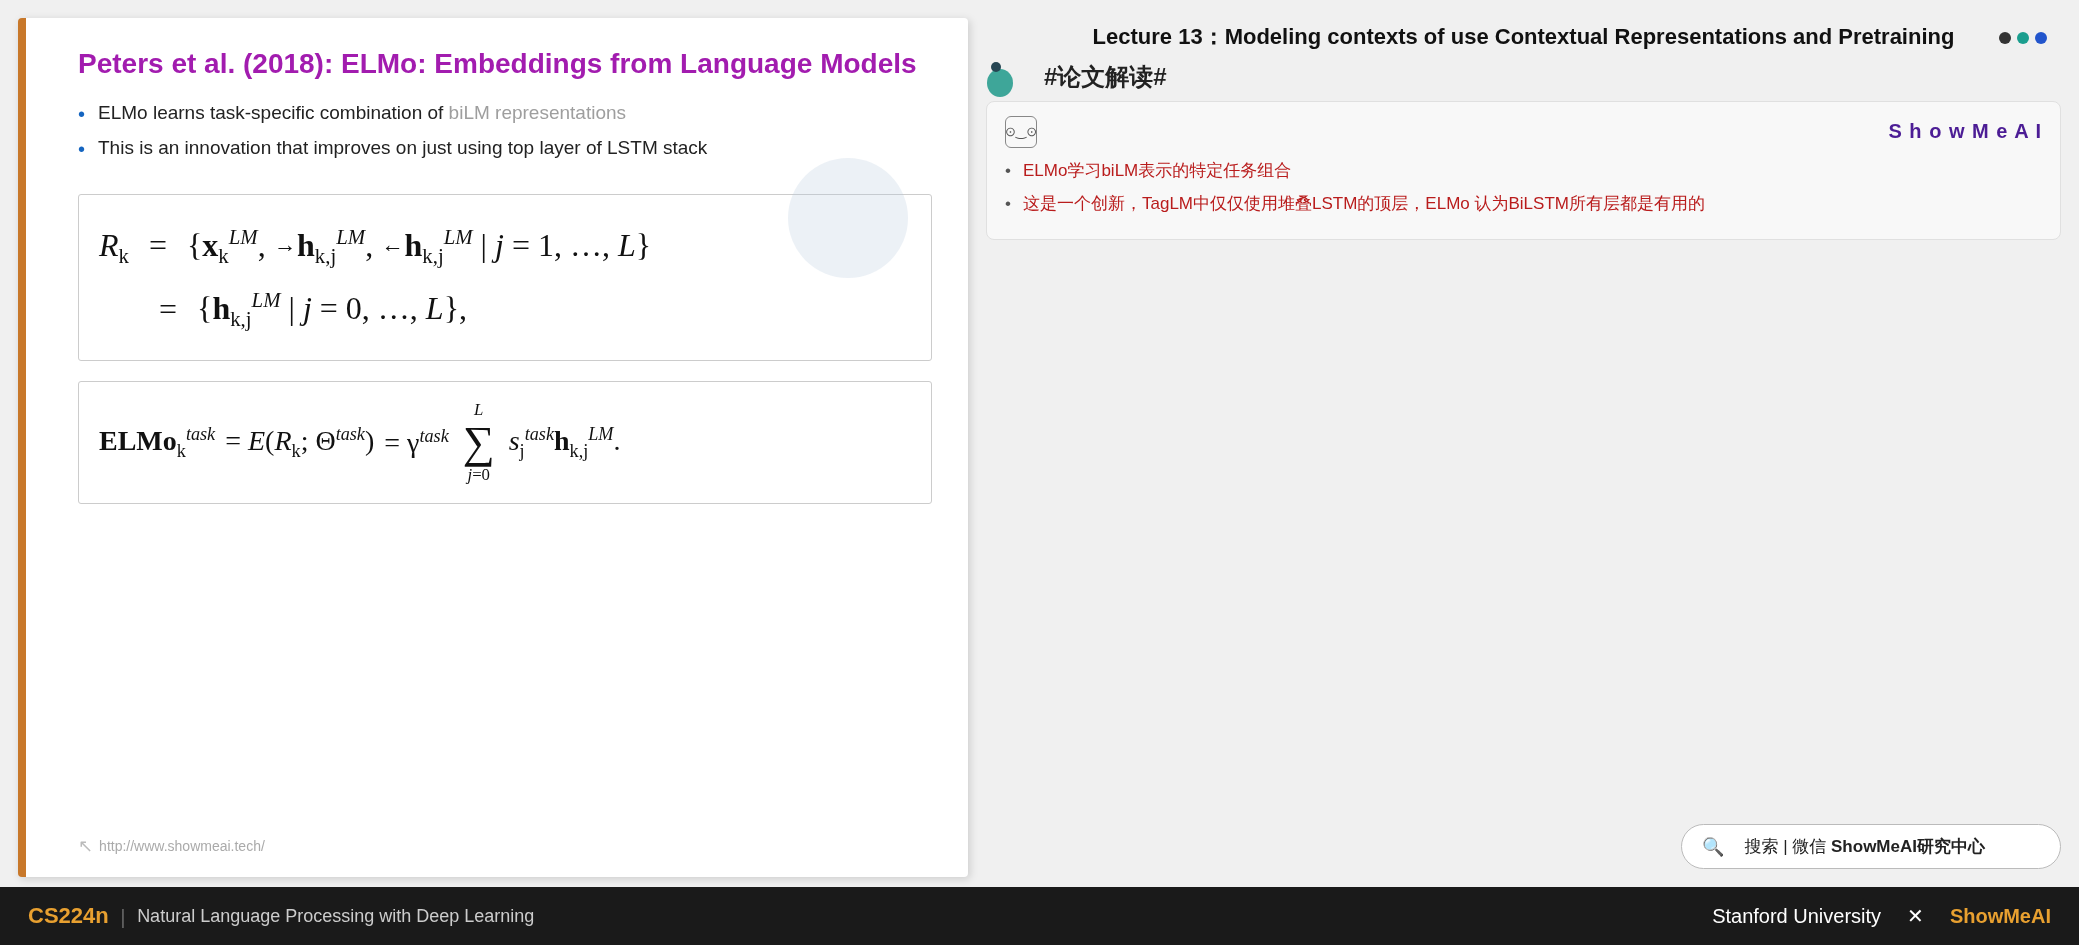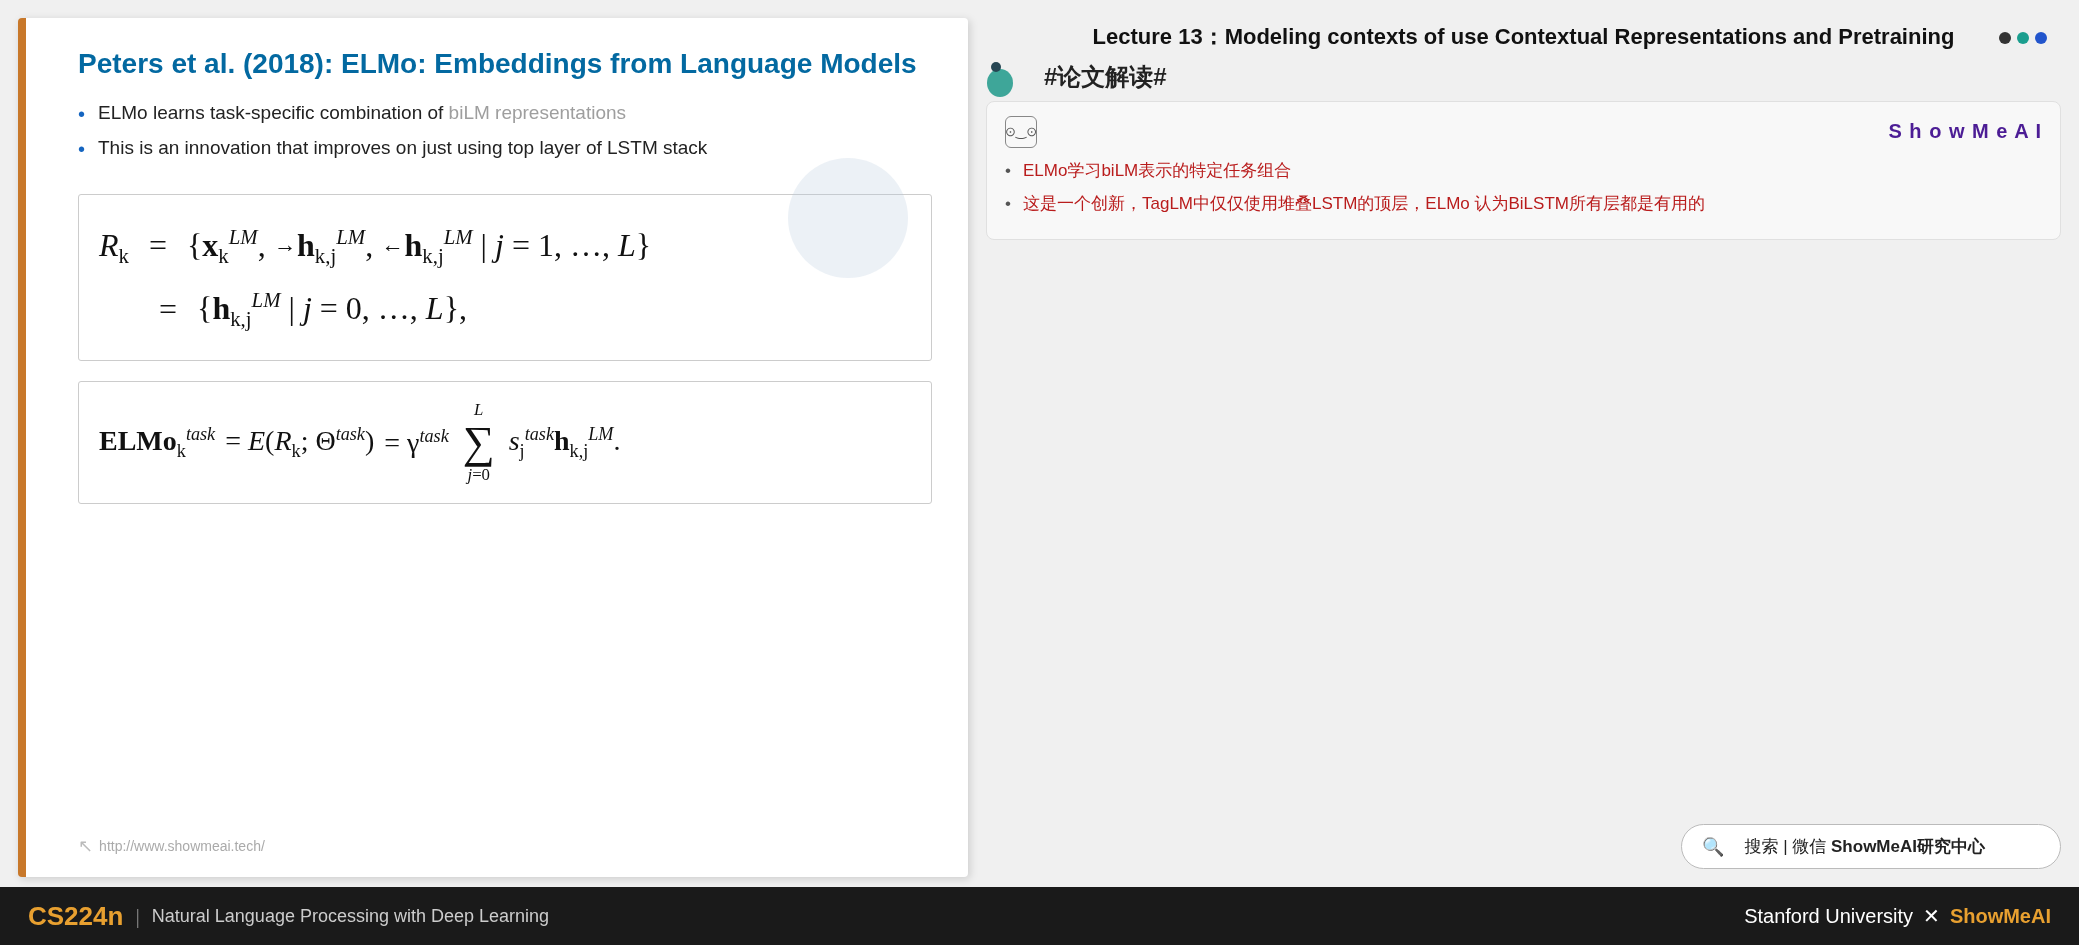--- a/index.html
+++ b/index.html
@@ -32,21 +32,21 @@
       box-shadow: 2px 2px 8px rgba(0,0,0,0.15);
       display: flex;
       flex-direction: column;
       gap: 0;
     }
 
     .slide-title {
       font-family: Arial, sans-serif;
       font-weight: bold;
       font-size: 28px;
-      color: #0369a1;
+      color: #a21caf;
       margin-bottom: 18px;
       line-height: 1.3;
     }
 
     .bullet-list {
       list-style: none;
       padding: 0;
       margin-bottom: 14px;
     }
 
@@ -291,41 +291,41 @@
     }
 
     .bottom-left {
       display: flex;
       align-items: center;
       gap: 12px;
     }
 
     .cs224n-label {
       font-family: Arial, sans-serif;
-      font-size: 26px;
+      font-size: 22px;
       font-weight: bold;
       color: #e8a030;
     }
 
     .divider-bar {
       color: #888;
       font-size: 22px;
     }
 
     .course-subtitle {
       font-family: Arial, sans-serif;
       font-size: 18px;
       color: #ccc;
     }
 
     .bottom-right {
       margin-left: auto;
       display: flex;
       align-items: center;
-      gap: 10px;
+      gap: 26px;
     }
 
     .stanford-text {
       font-family: Arial, sans-serif;
       font-size: 20px;
       color: #fff;
     }
 
     .x-text {
       font-family: Arial, sans-serif;

